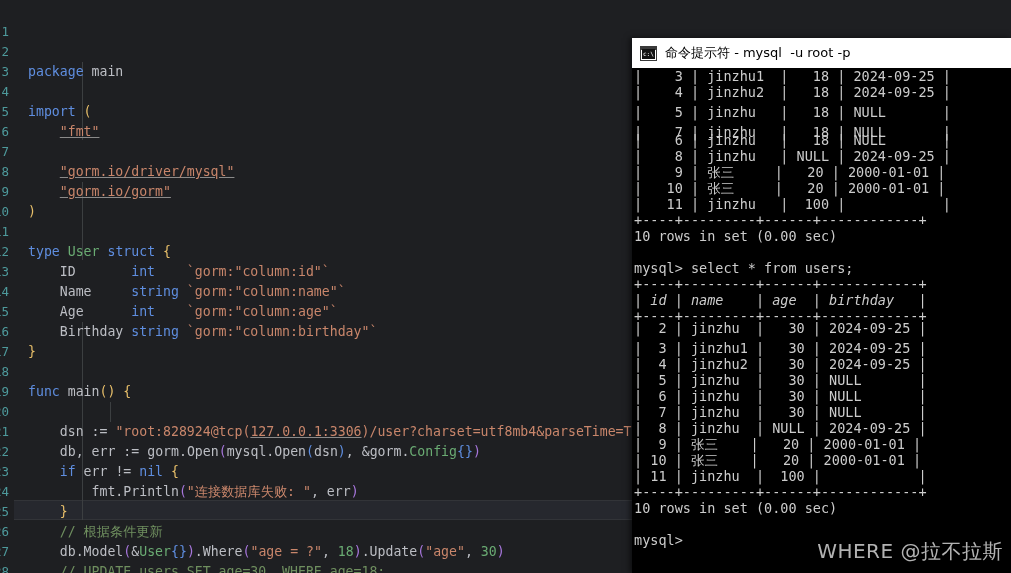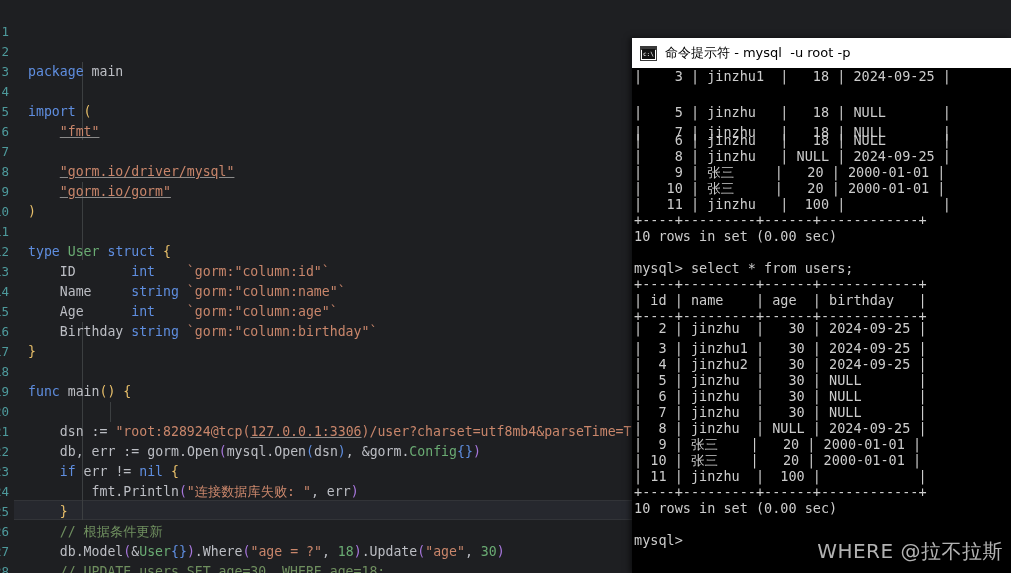--- a/index.html
+++ b/index.html
@@ -338,33 +338,34 @@
     </div>
   </div>
 
   <div id="terminal">
     <div id="term-titlebar">
       <span id="term-icon"></span>
       <span id="term-title">命令提示符 - mysql  -u root -p</span>
     </div>
     <div id="term-body">
         <div class="tline" style="top: 0px;">|    3 | jinzhu1  |   18 | 2024-09-25 |</div>
+        <div class="tline" style="top: 16px;">|    4 | jinzhu2  |   18 | 2024-09-25 |</div>
         <div class="tline" style="top: 36px;">|    5 | jinzhu   |   18 | NULL       |</div>
         <div class="tline" style="top: 64px;">|    6 | jinzhu   |   18 | NULL       |</div>
         <div class="tline" style="top: 56px;">|    7 | jinzhu   |   18 | NULL       |</div>
         <div class="tline" style="top: 80px;">|    8 | jinzhu   | NULL | 2024-09-25 |</div>
         <div class="tline" style="top: 96px;">|    9 | 张三     |   20 | 2000-01-01 |</div>
         <div class="tline" style="top: 112px;">|   10 | 张三     |   20 | 2000-01-01 |</div>
         <div class="tline" style="top: 128px;">|   11 | jinzhu   |  100 |            |</div>
         <div class="tline" style="top: 144px;">+----+---------+------+------------+</div>
         <div class="tline" style="top: 160px;">10 rows in set (0.00 sec)</div>
         <div class="tline" style="top: 176px;"></div>
         <div class="tline" style="top: 192px;">mysql&gt; select * from users;</div>
         <div class="tline" style="top: 208px;">+----+---------+------+------------+</div>
-        <div class="tline" style="top: 224px;">| id | name    | age  | birthday   |</div>
+        <div class="tline" style="top: 224px; font-style: italic;">| id | name    | age  | birthday   |</div>
         <div class="tline" style="top: 240px;">+----+---------+------+------------+</div>
         <div class="tline" style="top: 252px;">|  2 | jinzhu  |   30 | 2024-09-25 |</div>
         <div class="tline" style="top: 272px;">|  3 | jinzhu1 |   30 | 2024-09-25 |</div>
         <div class="tline" style="top: 288px;">|  4 | jinzhu2 |   30 | 2024-09-25 |</div>
         <div class="tline" style="top: 304px;">|  5 | jinzhu  |   30 | NULL       |</div>
         <div class="tline" style="top: 320px;">|  6 | jinzhu  |   30 | NULL       |</div>
         <div class="tline" style="top: 336px;">|  7 | jinzhu  |   30 | NULL       |</div>
         <div class="tline" style="top: 352px;">|  8 | jinzhu  | NULL | 2024-09-25 |</div>
         <div class="tline" style="top: 368px;">|  9 | 张三    |   20 | 2000-01-01 |</div>
         <div class="tline" style="top: 384px;">| 10 | 张三    |   20 | 2000-01-01 |</div>

